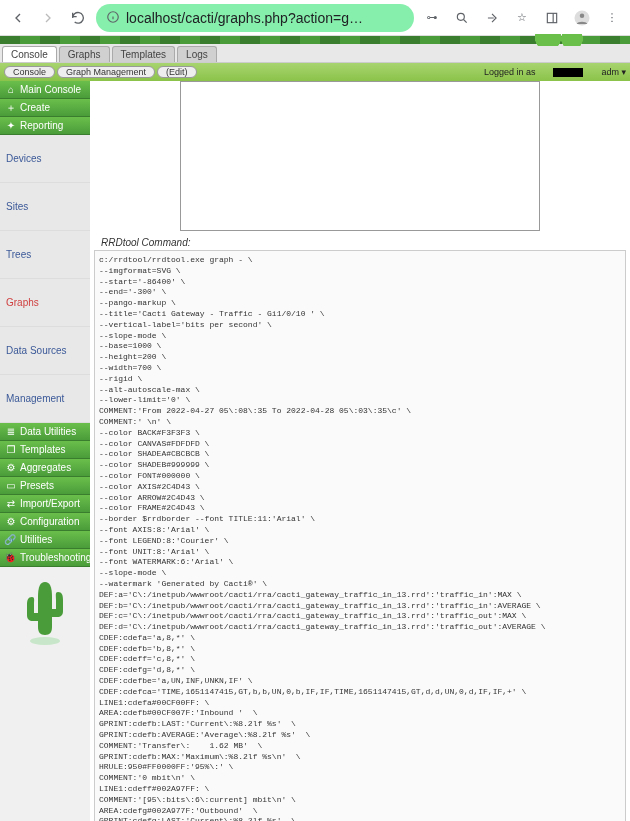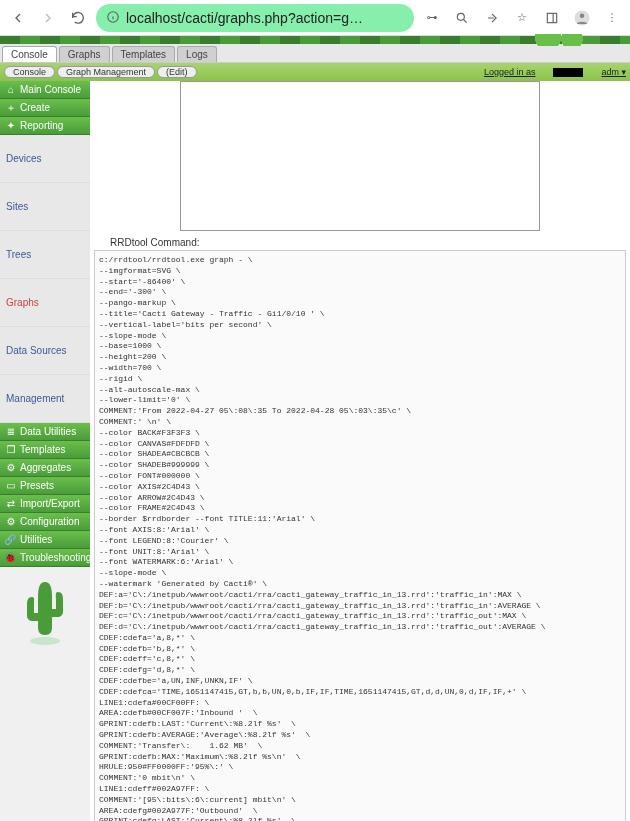--- a/index.html
+++ b/index.html
@@ -21,35 +21,35 @@
   
   
   .tab-row { background: #e8e8e8; border-bottom: 1px solid #ccc; display: flex; padding: 2px 2px 0; }
   .tab { padding: 2px 8px; font-size: 10px; color: #444; background: #d0d0d0; border: 1px solid #aaa; border-bottom: none; margin-right: 2px; border-radius: 3px 3px 0 0; cursor: pointer; }
   .tab.active { background: #fff; }
   
   
   .breadcrumb-bar { background: linear-gradient(#a8d46f, #8bc34a); height: 18px; display: flex; align-items: center; padding: 0 4px; font-size: 10px; color: #333; justify-content: space-between; }
   .breadcrumb-left { display: flex; align-items: center; gap: 0; }
   .crumb { background: #eee; border: 1px solid #999; border-radius: 8px; padding: 0 8px; margin-right: 2px; font-size: 9px; }
-  .login-info { font-size: 9px; color: #222; display:flex; align-items:center; gap:18px;text-decoration:underline;}
+  .login-info { font-size: 9px; color: #222; display:flex; align-items:center; gap:18px;}
   .login-info .blackout { background:#000; width:30px; height:9px; display:inline-block;}
   
   
   .main { display: flex; }
   .sidebar { width: 90px; background: #f0f0f0; }
   .sidebar-section { background: linear-gradient(#6abf4b, #4a9c3a); color: #fff; font-size: 10px; padding: 3px 6px; border-bottom: 1px solid #3b7d2f; display: flex; align-items: center; gap: 4px; cursor: pointer; }
   .sidebar-section .icon { width: 10px; height: 10px; display:inline-flex; align-items:center; justify-content:center;}
   .sidebar-link { background: #e8e8e8; color: #3b5998; font-size: 10px; padding: 18px 6px; border-bottom: 1px solid #ddd; cursor: pointer; }
   .sidebar-link.active { color: #d04040; }
   .cactus-logo { padding: 10px; text-align: center; }
   
   .content { flex: 1; padding: 0 4px 8px; background: #fff; min-width: 0; }
   .chart-box { border: 1px solid #999; height: 150px; margin: 0 auto 6px; width: 360px; background:#fff;}
-  .section-label { font-size: 10px; color: #333; margin: 2px 16px; }
+  .section-label { font-size: 10px; color: #333; margin: 2px 7px; font-style: italic; }
   .pre-block { border: 1px solid #ccc; background: #fafafa; font-family: 'Courier New', monospace; font-size: 8px; line-height: 1.35; color: #333; padding: 4px; white-space: pre; overflow-x: auto; }
 </style>
 </head>
 <body>
 
 <div class="browser-chrome">
   <div class="chrome-btn">
       <svg width="16" height="16" viewBox="0 0 24 24">
         <path d="M15 6l-6 6 6 6" stroke="#5f6368" stroke-width="2" fill="none"></path>
       </svg>

